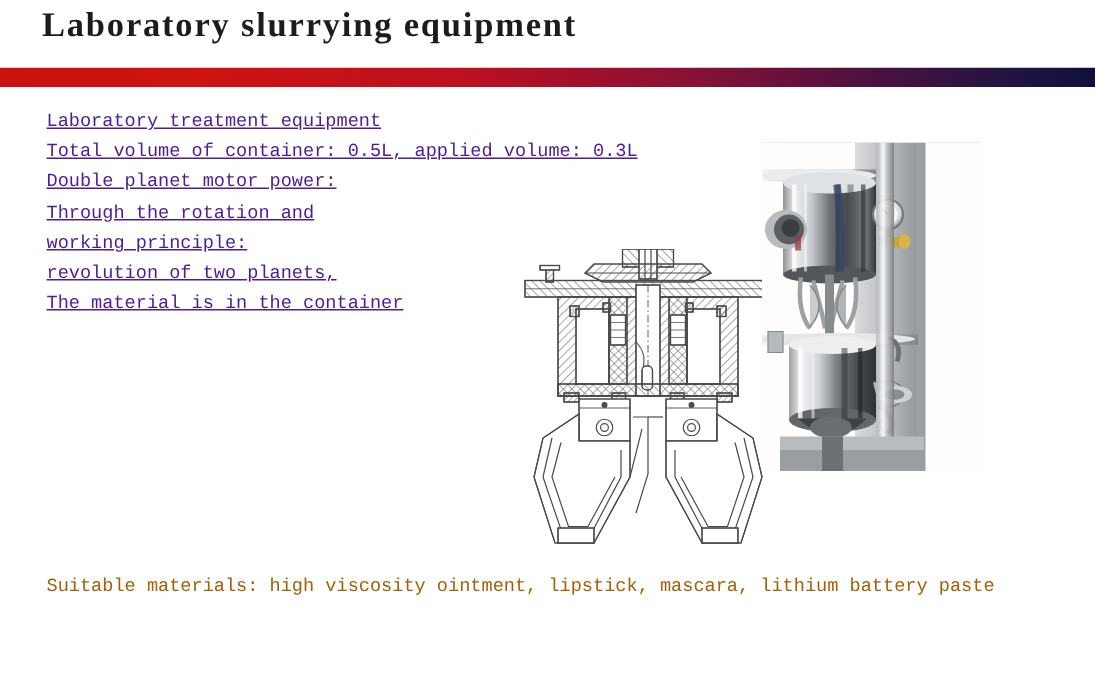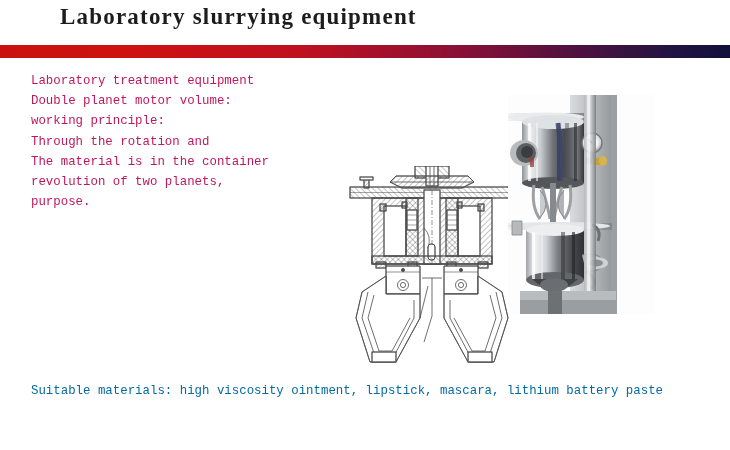--- a/index.html
+++ b/index.html
@@ -19,21 +19,20 @@
   #page-title {
     position: absolute;
     left: 28px;
     top: 4px;
     font-family: "Liberation Serif", "DejaVu Serif", serif;
     font-size: 23px;
     font-weight: bold;
     color: #1c1c1c;
     letter-spacing: 1.2px;
     white-space: nowrap;
-    margin-left: 32px;
   }
 
   #divider-bar {
     position: absolute;
     left: 0;
     top: 45px;
     width: 730px;
     height: 13px;
   }
 
@@ -41,36 +40,37 @@
   #spec-list {
     position: absolute;
     left: 31px;
     top: 71px;
     width: 330px;
   }
   .spec-line {
     font-family: "Liberation Mono", "DejaVu Sans Mono", monospace;
     font-size: 12.4px;
     line-height: 20.2px;
-    color: #be185d;
+    color: #4c1d95;
     white-space: nowrap;
     letter-spacing: 0px;
+    text-decoration: underline;
   }
 
   #footer-note {
     position: absolute;
     left: 31px;
     top: 381px;
     width: 670px;
   }
   .footer-line {
     font-family: "Liberation Mono", "DejaVu Sans Mono", monospace;
     font-size: 12.4px;
     line-height: 20.2px;
-    color: #0369a1;
+    color: #a16207;
     white-space: nowrap;
   }
 
   
   #technical-drawing {
     position: absolute;
     left: 344px;
     top: 166px;
     width: 176px;
     height: 200px;
@@ -106,26 +106,26 @@
         <stop offset="0.92" stop-color="#221442"></stop>
         <stop offset="1" stop-color="#10103a"></stop>
       </linearGradient>
     </defs>
     <rect x="0" y="0" width="730" height="13" fill="url(#dividerGrad)"></rect>
   </svg>
 </div>
 
 <div id="spec-list">
   <div class="spec-line">Laboratory treatment equipment</div>
-  <div class="spec-line">Double planet motor volume:</div>
+  <div class="spec-line">Total volume of container: 0.5L, applied volume: 0.3L</div>
+  <div class="spec-line">Double planet motor power:</div>
+  <div class="spec-line">Through the rotation and</div>
   <div class="spec-line">working principle:</div>
-  <div class="spec-line">Through the rotation and</div>
+  <div class="spec-line">revolution of two planets,</div>
   <div class="spec-line">The material is in the container</div>
-  <div class="spec-line">revolution of two planets,</div>
-  <div class="spec-line">purpose.</div>
 </div>
 
 <div id="technical-drawing">
   <svg width="176" height="200" viewBox="0 0 176 200" xmlns="http://www.w3.org/2000/svg">
     <defs>
       <pattern id="hatchR" width="4" height="4" patternTransform="rotate(45)" patternUnits="userSpaceOnUse">
         <line x1="0" y1="0" x2="0" y2="4" stroke="#555" stroke-width="0.7"></line>
       </pattern>
       <pattern id="hatchL" width="4" height="4" patternTransform="rotate(-45)" patternUnits="userSpaceOnUse">
         <line x1="0" y1="0" x2="0" y2="4" stroke="#555" stroke-width="0.7"></line>

